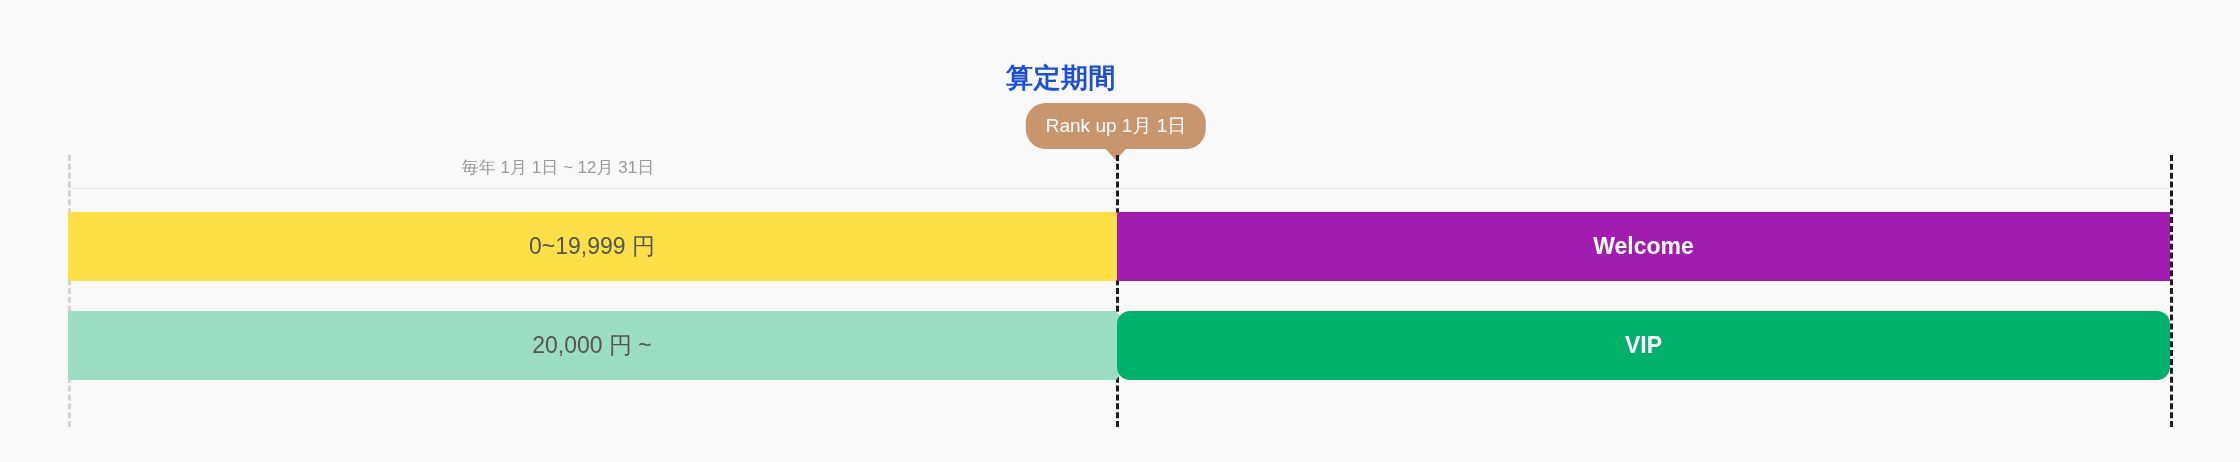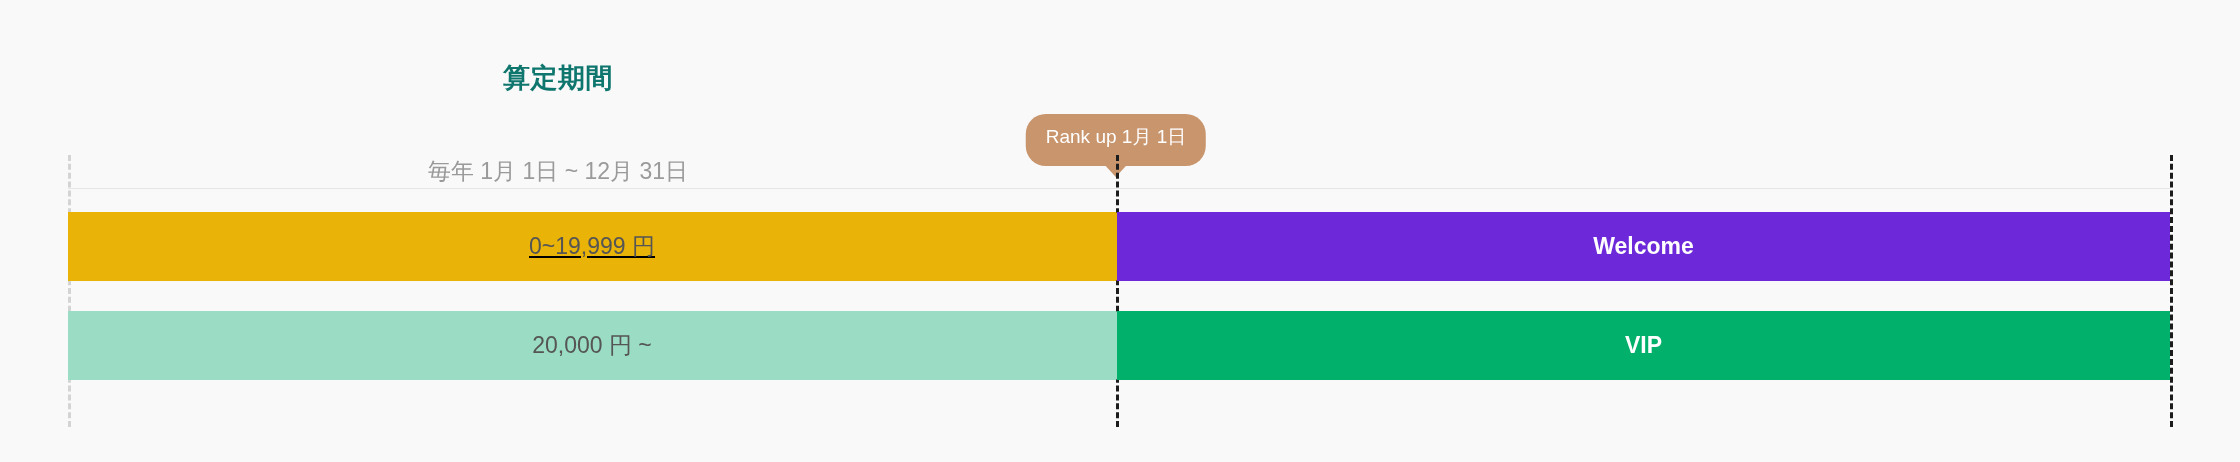--- a/index.html
+++ b/index.html
@@ -43,53 +43,52 @@
     height: 1px;
     background: #e6e6e6;
   }
 
   
   .col-title {
     position: absolute;
     top: 60px;
     font-size: 27px;
     font-weight: 700;
-    color: #0f766e;
+    color: #1d4ed8;
     letter-spacing: 0.5px;
     white-space: nowrap;
-    text-align: center;
+    text-align: right;
   }
   #title-left  { left: 0;    width: 1116px; }
   #title-right { left: 1116px; width: 1054px; }
 
   .col-sub {
     position: absolute;
     top: 156px;
-    font-size: 23px;
+    font-size: 17px;
     color: #9a9a9a;
     white-space: nowrap;
     text-align: center;
   }
   #sub-left  { left: 0;    width: 1116px; }
   #sub-right { left: 1116px; width: 1054px; }
 
   
   #badge {
     position: absolute;
     left: 1116px;
     top: 103px;
     transform: translateX(-50%);
     background: #c8956d;
     color: #ffffff;
     font-size: 19px;
     line-height: 1;
-    padding: 13px 20px 20px 20px;
+    padding: 13px 20px 14px 20px;
     border-radius: 20px;
     white-space: nowrap;
-    margin-top: 11px;
   }
   #badge-pointer {
     position: absolute;
     left: 50%;
     bottom: -11px;
     transform: translateX(-50%);
     width: 0;
     height: 0;
     border-left: 11px solid transparent;
     border-right: 11px solid transparent;
@@ -132,25 +131,25 @@
     margin-right: 28px;
   }
   .bar-right-label {
     font-size: 23px;
     font-weight: 700;
     color: #ffffff;
     white-space: nowrap;
   }
 
   
-  #bar-left-1  { background: #eab308; text-decoration: underline; }
-  #bar-right-1 { background: #6d28d9; }
+  #bar-left-1  { background: #fde047; }
+  #bar-right-1 { background: #a21caf; }
   
   #bar-left-2  { background: #9adcc4; }
-  #bar-right-2 { background: #00b06b; }
+  #bar-right-2 { background: #00b06b; border-radius: 13px; }
 </style>
 </head>
 <body>
 
 <div id="stage">
 
   <div class="col-title" id="title-left">算定期間</div>
 
   <div id="badge">
     <span>Rank up 1月 1日</span>

